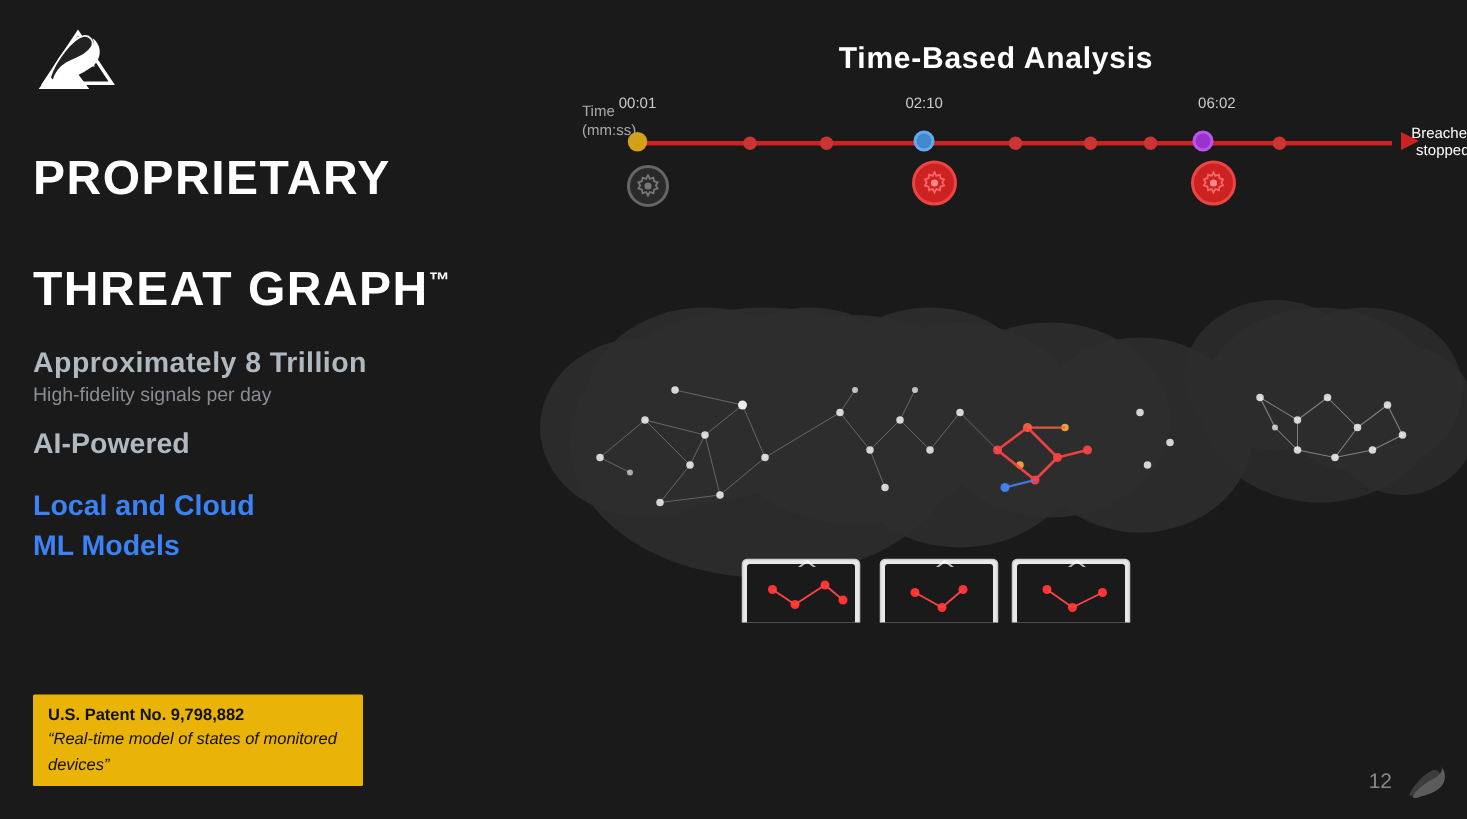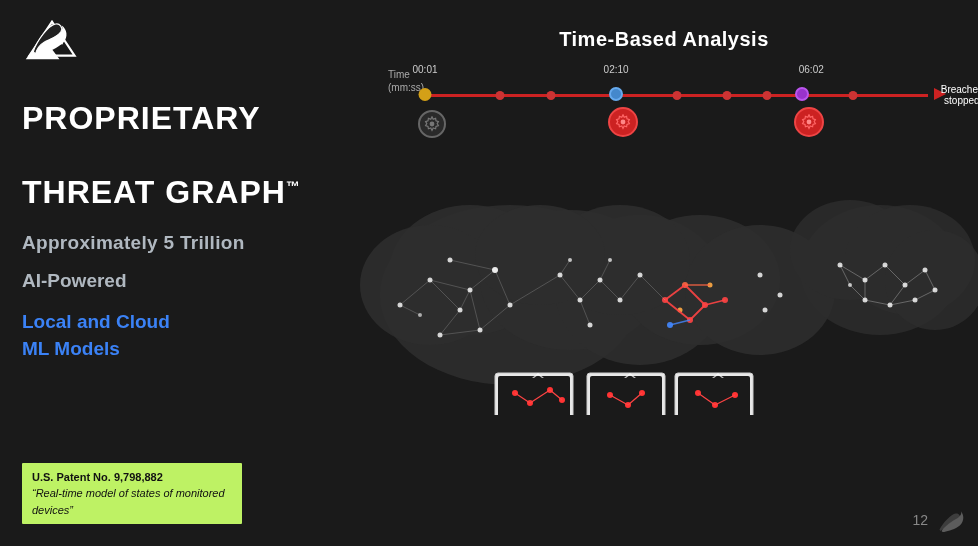--- a/index.html
+++ b/index.html
@@ -69,21 +69,21 @@
       font-weight: 600;
       color: #3b82f6;
       line-height: 1.4;
     }
 
     
     .patent-box {
       position: absolute;
       bottom: 22px;
       left: 22px;
-      background: #bef264;
+      background: #eab308;
       color: #111;
       padding: 6px 10px;
       font-size: 11px;
       line-height: 1.5;
       border-radius: 1px;
       width: 220px;
     }
     .patent-box .patent-title {
       font-weight: 700;
     }
@@ -197,21 +197,22 @@
   </svg>
 </div>
 
 <div class="left-panel">
   <div class="main-title">
     <span>PROPRIETARY</span><br>
     <br>
     <span>THREAT GRAPH</span><sup>™</sup>
   </div>
   <div class="stat-block">
-    <div class="stat-title">Approximately 5 Trillion</div>
+    <div class="stat-title">Approximately 8 Trillion</div>
+    <div class="stat-sub">High-fidelity signals per day</div>
   </div>
   <div class="ai-powered">AI-Powered</div>
   <div class="local-cloud">
     <span>Local and Cloud</span><br>
     <span>ML Models</span>
   </div>
 </div>
 
 <div class="patent-box">
   <div class="patent-title">U.S. Patent No. 9,798,882</div>

